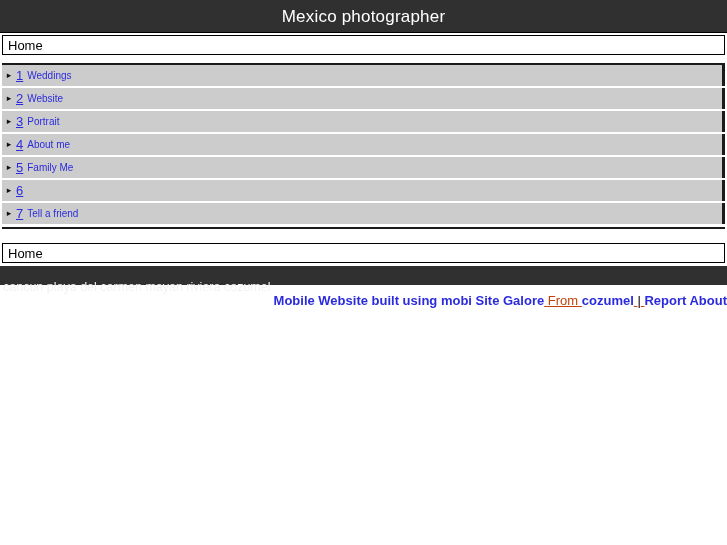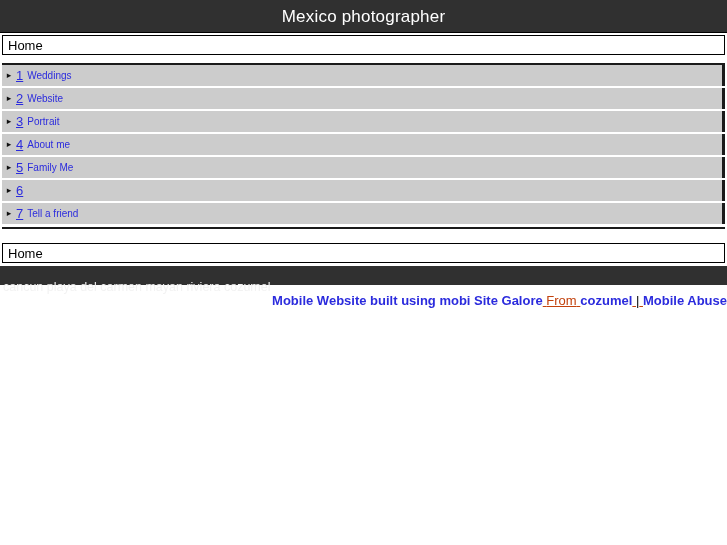--- a/index.html
+++ b/index.html
@@ -243,17 +243,17 @@
   <div class="after-menu-gap"></div>
 
   <div class="footer-home-strip">
     <a href="#" class="home-link">Home</a>
   </div>
 
   <div class="tagline-bar">
     <span class="tagline">cancun playa del carmen mayan riviera cozumel</span>
   </div>
 
-  <div class="footer-credit"><a href="#">Mobile Website built using mobi Site Galore</a><span class="plain">&nbsp;</span><span class="plain">From</span><span class="plain">&nbsp;</span><a href="#">cozumel</a><span class="plain">&nbsp;</span><span class="sep">|</span><span class="plain">&nbsp;</span><a href="#">Mobile Abuse</a></div>
+  <div class="footer-credit"><a href="#">Mobile Website built using mobi Site Galore</a><span class="plain">&nbsp;</span><span class="plain">From</span><span class="plain">&nbsp;</span><a href="#">cozumel</a><span class="plain">&nbsp;</span><span class="sep">|</span><span class="plain">&nbsp;</span><a href="#">Report About</a></div>
 
   <div class="page-rest"></div>
 
 </div>
 
 </body></html>

